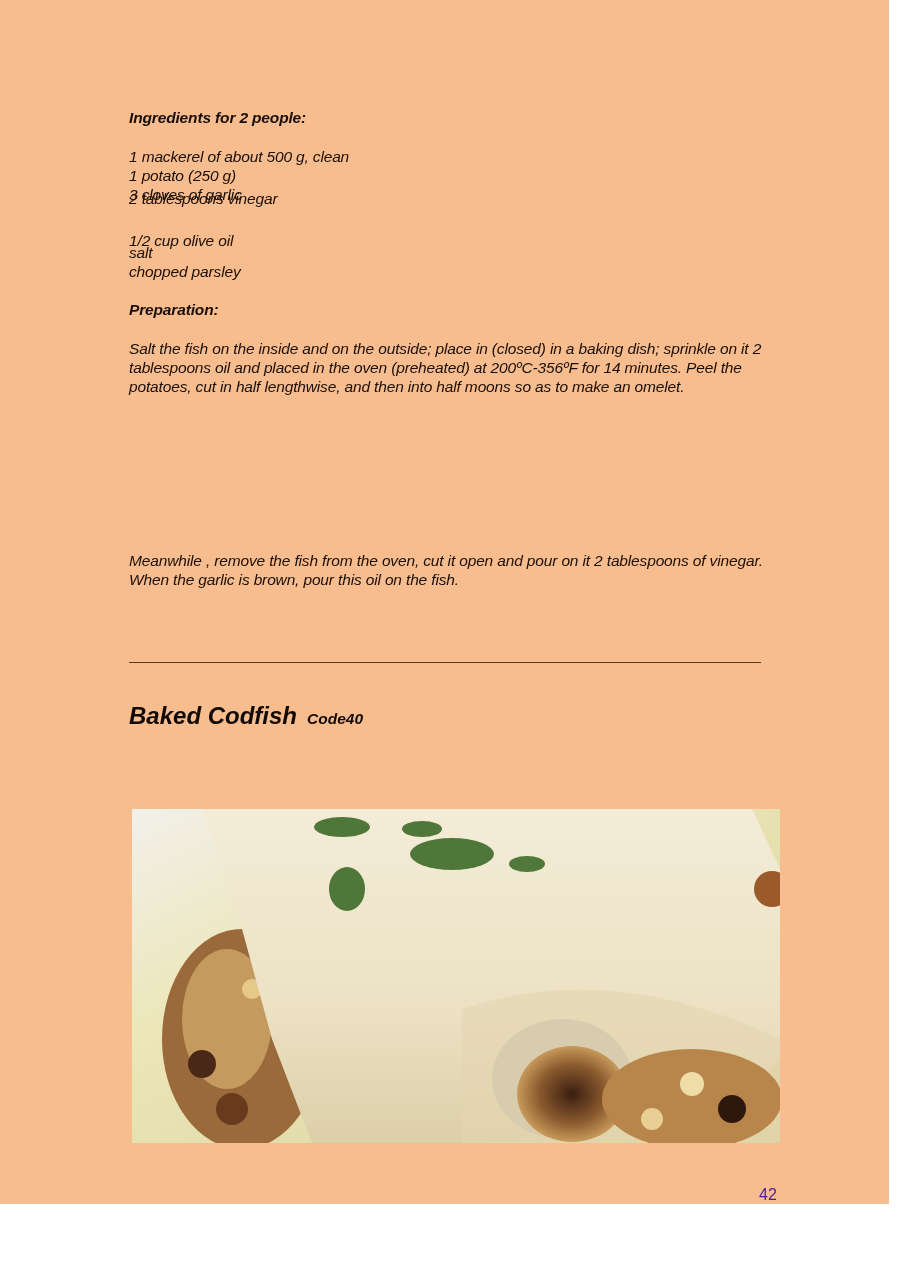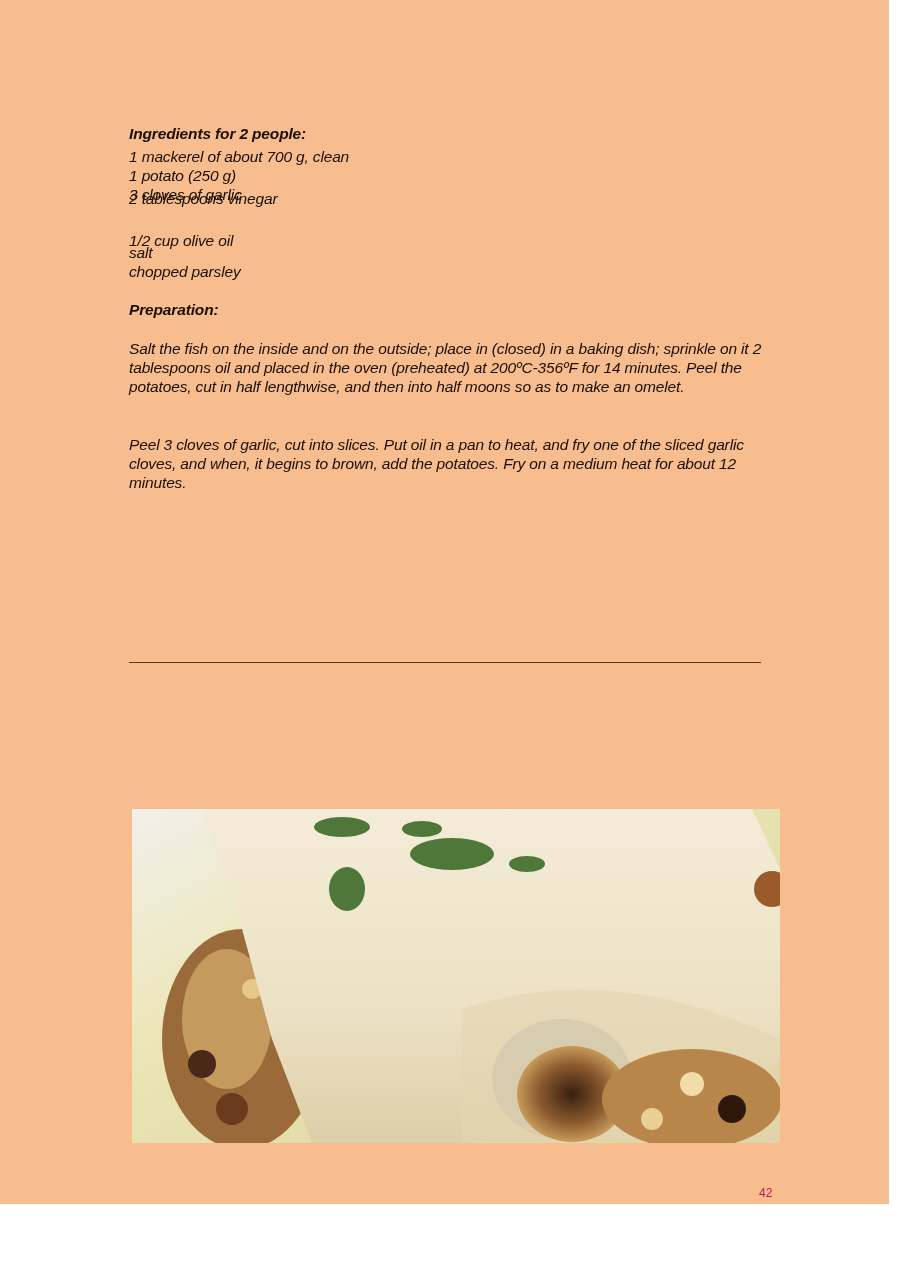--- a/index.html
+++ b/index.html
@@ -31,46 +31,49 @@
     .title .main { font-size: 24px; }
     .title .code { font-size: 15.5px; margin-left: 10px; }
     .photo {
       position: absolute; left: 132px; top: 809px;
       width: 648px; height: 334px; overflow: hidden;
       background: #e9e2c4;
     }
     .photo svg { display: block; }
     .pagenum {
       position: absolute; left: 759px; top: 1186px;
-      font-family: "Liberation Sans", sans-serif; font-size: 12px;
-      color: #be185d;
+      font-family: "Liberation Sans", sans-serif; font-size: 16px;
+      color: #4c1d95;
     }
   </style>
 </head>
 <body>
 
 <div class="page">
 
-  <p class="txt bold" style="top:124px;">Ingredients for 2 people:</p>
+  <p class="txt bold" style="top:108px;">Ingredients for 2 people:</p>
 
-  <p class="txt" style="top:147px;">1 mackerel of about 700 g, clean</p>
+  <p class="txt" style="top:147px;">1 mackerel of about 500 g, clean</p>
   <p class="txt" style="top:166px;text-align:center;">1 potato (250 g)</p>
   <p class="txt" style="top:185px;">3 cloves of garlic</p>
   <p class="txt" style="top:189px;">2 tablespoons vinegar</p>
   <p class="txt" style="top:224px;margin-top:7px;">1/2 cup olive oil</p>
   <p class="txt" style="top:243px;">salt</p>
   <p class="txt" style="top:262px;text-align:center;">chopped parsley</p>
 
   <p class="txt bold" style="top:300px;text-align:center;">Preparation:</p>
 
   <p class="txt para" style="top:339px;">Salt the fish on the inside and on the outside; place in (closed) in a baking dish; sprinkle on it 2 tablespoons oil and placed in the oven (preheated) at 200ºC-356ºF for 14 minutes. Peel the potatoes, cut in half lengthwise, and then into half moons so as to make an omelet.</p>
-  <p class="txt para" style="top:435px;">Peel 3 cloves of garlic, cut into slices. Put oil in a pan to heat, and fry one of the sliced garlic cloves, and when, it begins to brown, add the potatoes. Fry on a medium heat for about 12 minutes.</p>
+  <p class="txt para" style="top:551px;">Meanwhile , remove the fish from the oven, cut it open and pour on it 2 tablespoons of vinegar. When the garlic is brown, pour this oil on the fish.</p>
 
   <div class="rule"></div>
 
+  <div class="title">
+    <span class="main">Baked Codfish</span><span class="code">Code40</span>
+  </div>
 
   <div class="photo">
     <svg width="648" height="334" viewBox="0 0 648 334" xmlns="http://www.w3.org/2000/svg">
       <defs>
         <linearGradient id="bg" x1="0" y1="0" x2="1" y2="1">
           <stop offset="0" stop-color="#f2f0ea"></stop>
           <stop offset="0.35" stop-color="#ece6b8"></stop>
           <stop offset="1" stop-color="#d9d09a"></stop>
         </linearGradient>
         <linearGradient id="fish" x1="0" y1="0" x2="0" y2="1">

